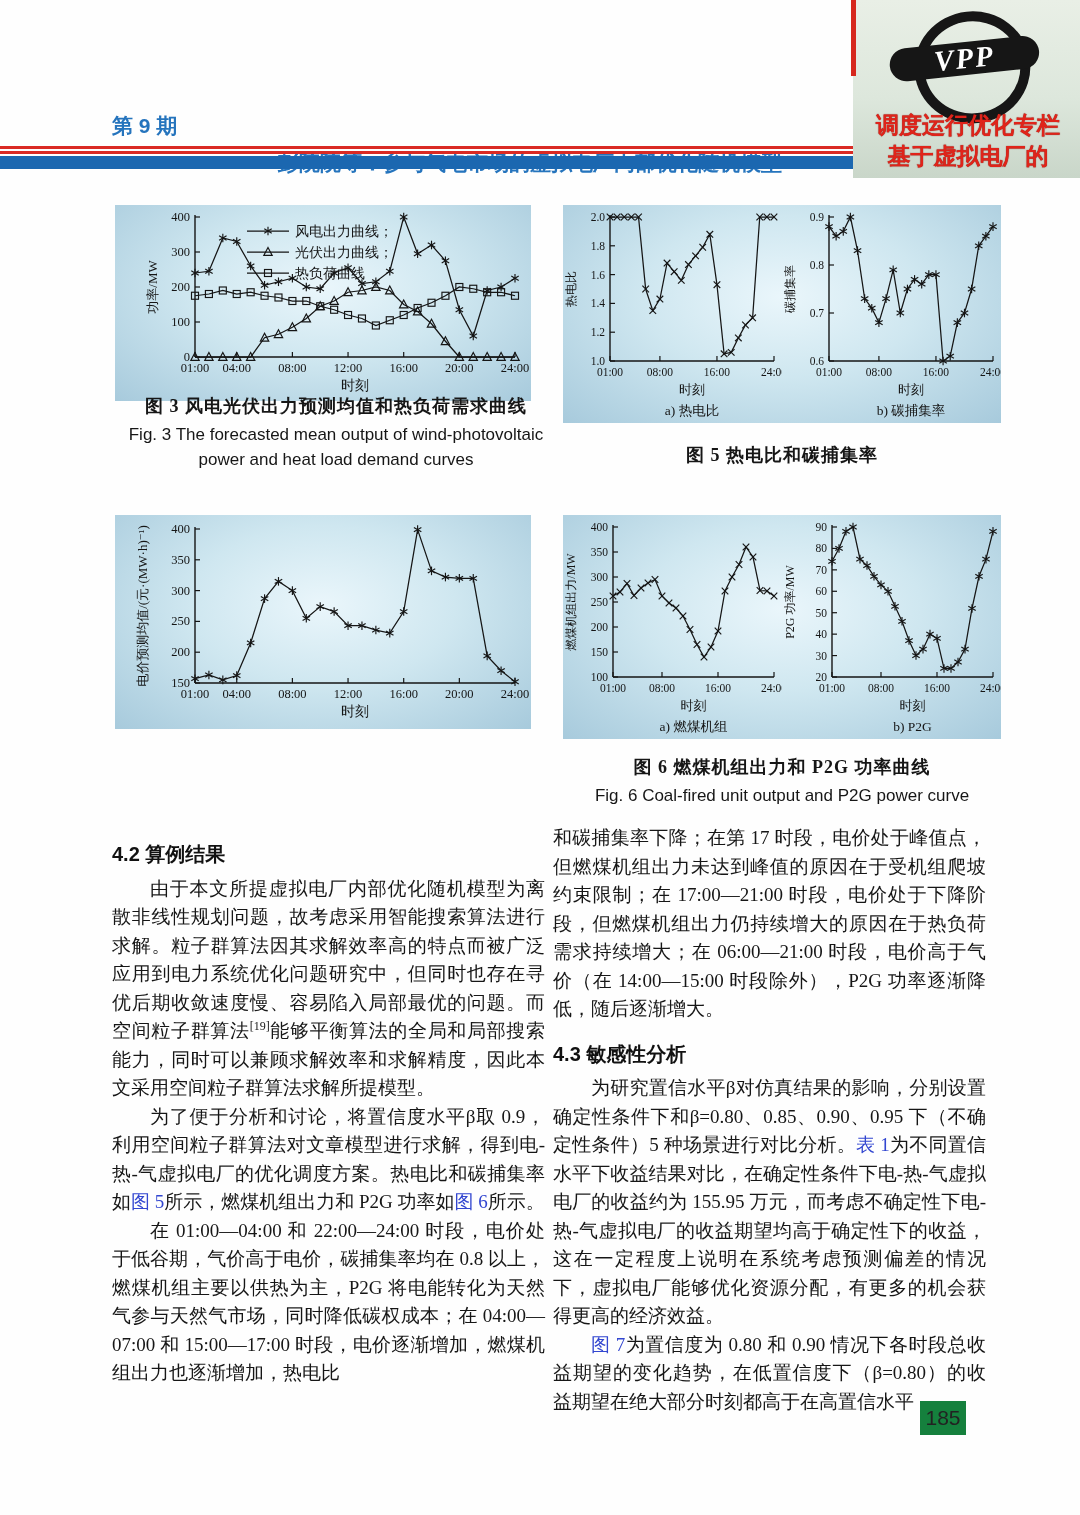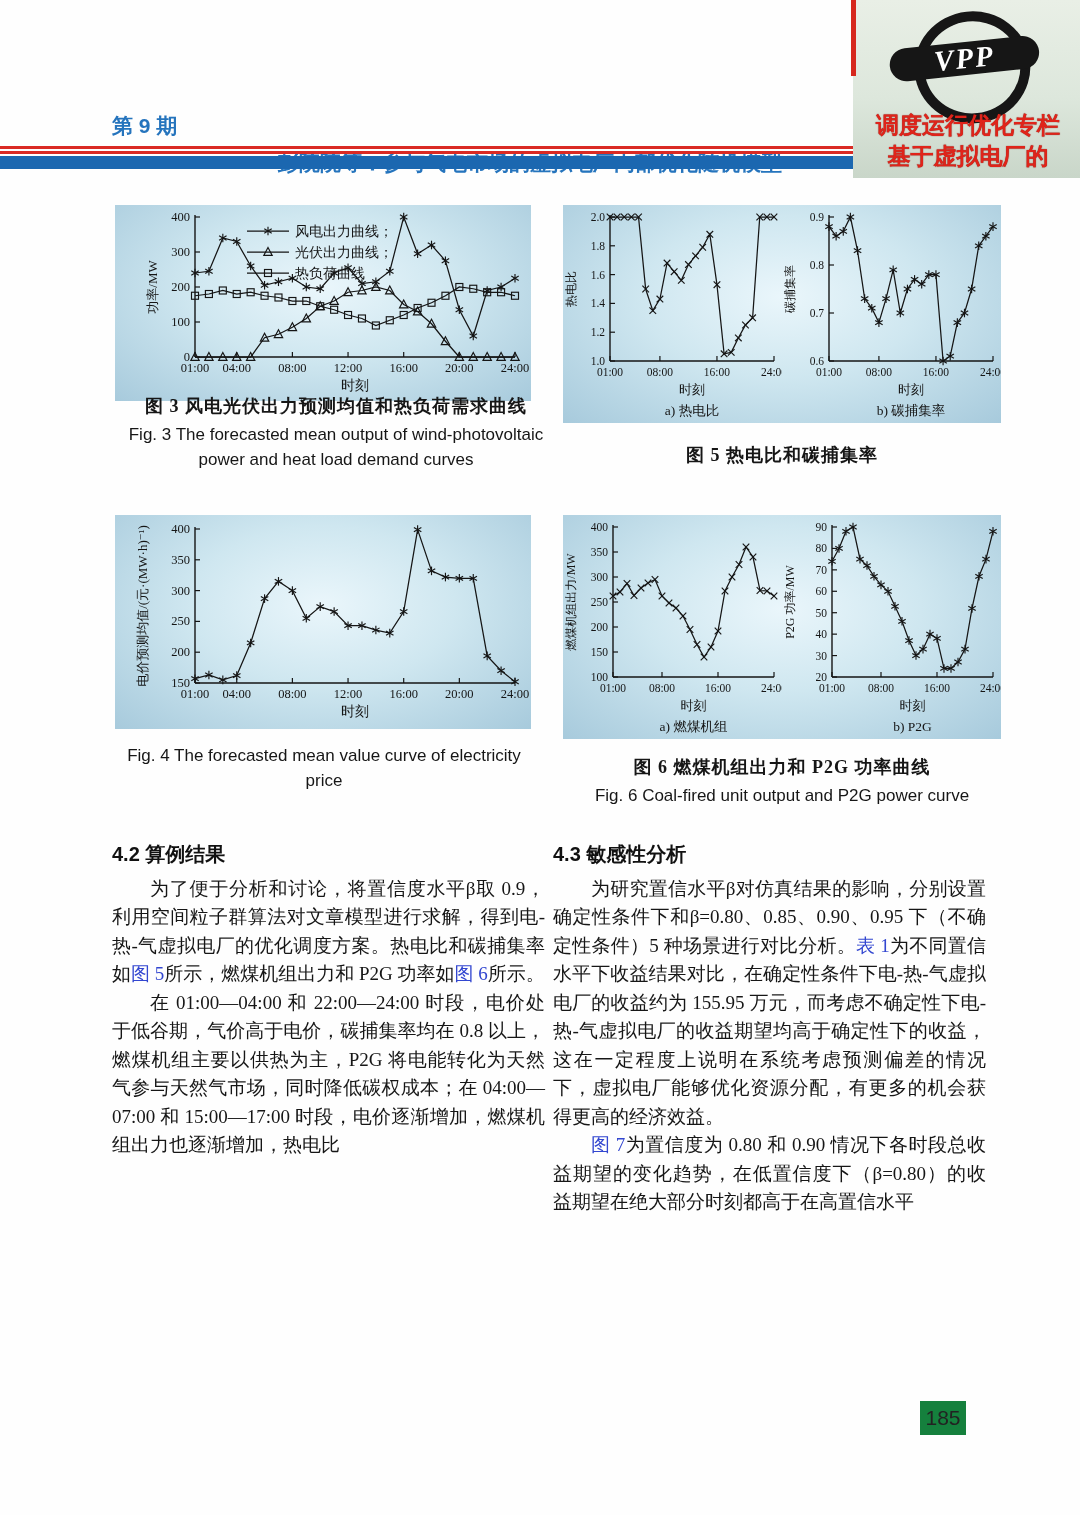--- a/index.html
+++ b/index.html
@@ -703,32 +703,33 @@
   </div>
 
 <div class="cap" style="left:110px;top:392px;width:428px;margin-left:12px;">
   <div class="cap-zh">图 3  风电光伏出力预测均值和热负荷需求曲线</div>
   <div class="cap-en">Fig. 3   The forecasted mean output of wind-photovoltaic power and heat load demand curves</div>
 </div>
 <div class="cap" style="left:563px;top:441px;width:438px;">
   <div class="cap-zh">图 5  热电比和碳捕集率</div>
 </div>
 <div class="cap" style="left:110px;top:741px;width:428px;">
-  <div class="cap-en">Fig. 4   The forecasted mean value curve of electricity price</div>
 </div>
 <div class="cap" style="left:563px;top:753px;width:438px;">
   <div class="cap-zh">图 6  燃煤机组出力和 P2G 功率曲线</div>
   <div class="cap-en">Fig. 6   Coal-fired unit output and P2G power curve</div>
 </div>
 
 <div class="col" style="left:112px;top:824px;">
   <h3>4.2  算例结果</h3>
+  <p class="ind"><span>由于本文所提虚拟电厂内部优化随机模型为离散非线性规划问题，故考虑采用智能搜索算法进行求解。粒子群算法因其求解效率高的特点而被广泛应用到电力系统优化问题研究中，但同时也存在寻优后期收敛速度慢、容易陷入局部最优的问题。而空间粒子群算法</span><sup class="ref">[19]</sup><span>能够平衡算法的全局和局部搜索能力，同时可以兼顾求解效率和求解精度，因此本文采用空间粒子群算法求解所提模型。</span></p>
   <p class="ind"><span>为了便于分析和讨论，将置信度水平β取 0.9，利用空间粒子群算法对文章模型进行求解，得到电-热-气虚拟电厂的优化调度方案。热电比和碳捕集率如</span><a class="link">图 5</a><span>所示，燃煤机组出力和 P2G 功率如</span><a class="link">图 6</a><span>所示。</span></p>
   <p class="ind">在 01:00—04:00 和 22:00—24:00 时段，电价处于低谷期，气价高于电价，碳捕集率均在 0.8 以上，燃煤机组主要以供热为主，P2G 将电能转化为天然气参与天然气市场，同时降低碳权成本；在 04:00—07:00 和 15:00—17:00 时段，电价逐渐增加，燃煤机组出力也逐渐增加，热电比</p>
 </div>
 
 <div class="col" style="left:553px;top:824px;">
+  <p>和碳捕集率下降；在第 17 时段，电价处于峰值点，但燃煤机组出力未达到峰值的原因在于受机组爬坡约束限制；在 17:00—21:00 时段，电价处于下降阶段，但燃煤机组出力仍持续增大的原因在于热负荷需求持续增大；在 06:00—21:00 时段，电价高于气价（在 14:00—15:00 时段除外），P2G 功率逐渐降低，随后逐渐增大。</p>
   <h3>4.3  敏感性分析</h3>
   <p class="ind"><span>为研究置信水平β对仿真结果的影响，分别设置确定性条件下和β=0.80、0.85、0.90、0.95 下（不确定性条件）5 种场景进行对比分析。</span><a class="link">表 1</a><span>为不同置信水平下收益结果对比，在确定性条件下电-热-气虚拟电厂的收益约为 155.95 万元，而考虑不确定性下电-热-气虚拟电厂的收益期望均高于确定性下的收益，这在一定程度上说明在系统考虑预测偏差的情况下，虚拟电厂能够优化资源分配，有更多的机会获得更高的经济效益。</span></p>
   <p class="ind"><a class="link">图 7</a><span>为置信度为 0.80 和 0.90 情况下各时段总收益期望的变化趋势，在低置信度下（β=0.80）的收益期望在绝大部分时刻都高于在高置信水平</span></p>
 </div>
 
 <div class="pageno">185</div>
 
 </body></html>

